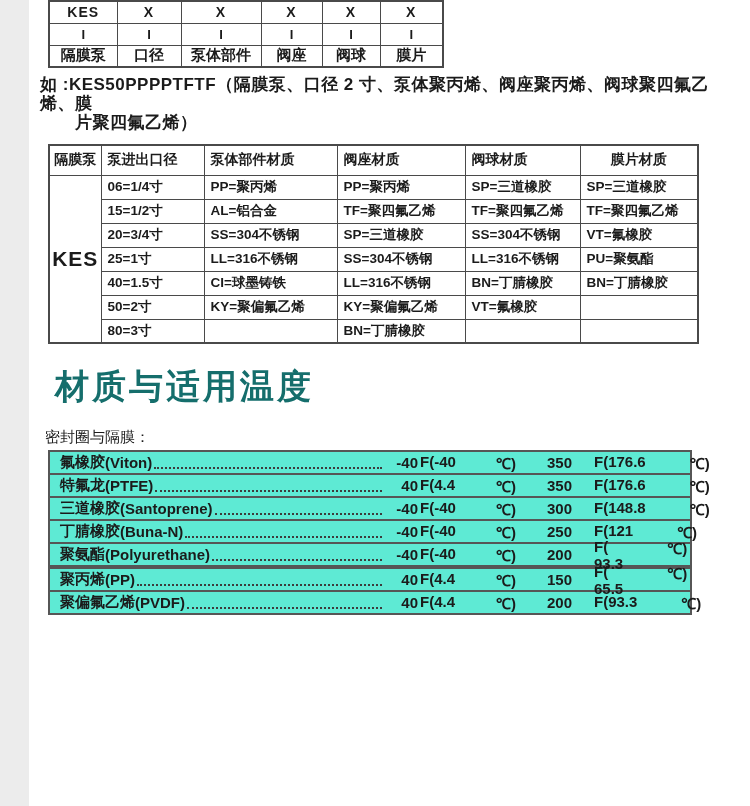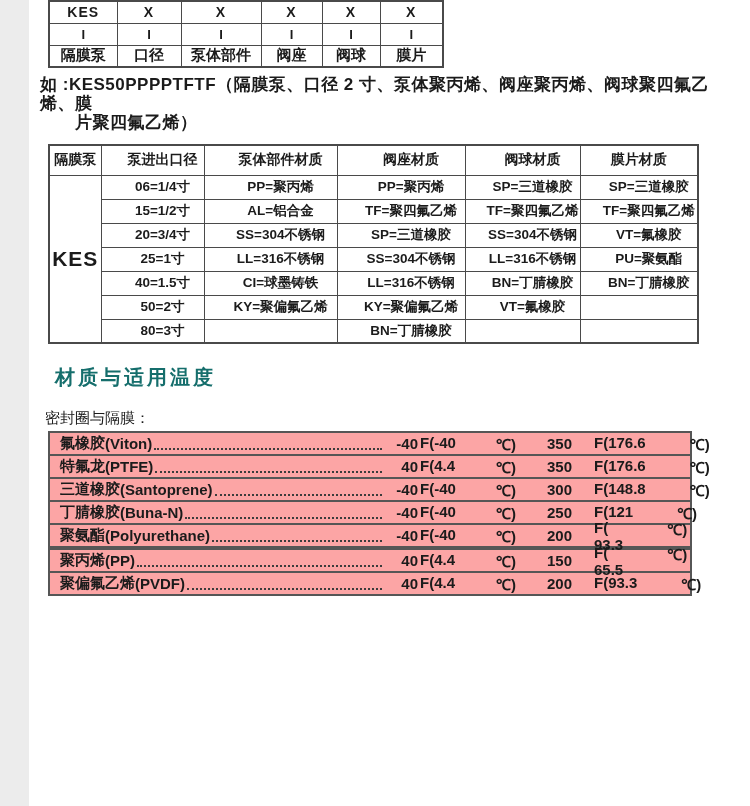--- a/index.html
+++ b/index.html
@@ -51,46 +51,46 @@
 
   table.sel-table {
     margin: 12px 0 0 48px;
     border-collapse: collapse;
     border: 2px solid #4a4a4a;
     table-layout: fixed;
   }
   table.sel-table th, table.sel-table td {
     border: 1.5px solid #4a4a4a;
     vertical-align: middle;
-    padding-left: 20px; text-align: center;
+    padding-left: 6px; text-align: left;
   }
   table.sel-table th { height: 30px; font-size: 14px; font-weight: 700; }
   table.sel-table th.c, table.sel-table td.c { text-align: center; padding-left: 0; }
   table.sel-table td { height: 24px; font-size: 13.5px; font-weight: 600; }
   table.sel-table td.kes { font-size: 21px; font-weight: 600; letter-spacing: 1px; }
 
   h2.title2 {
     margin: 20px 8px 0 55px;
-    font-size: 20px; font-weight: 700; letter-spacing: 3px;
+    font-size: 34px; font-weight: 700; letter-spacing: 3px;
     color: #156e6c;
   }
   .sub-label {
     margin: 18px 0 3px 45px;
     font-size: 15px; font-weight: 400;
   }
   .sub-label.fluid { margin-top: 32px; }
 
   .temp-table { margin-left: 48px; width: 644px; }
   .temp-row {
     display: flex; align-items: center;
     height: 25px;
     border: 2px solid #565656;
     margin-top: -2px;
     padding: 0 8px 0 10px;
-    background: #fca5a5;
+    background: #5eead4;
     font-size: 15px; font-weight: 600;
   }
   .temp-row:first-child { margin-top: 0; }
   .t-cn { font-weight: 700; white-space: nowrap; }
   .t-en { white-space: nowrap; font-weight: 600; }
   .dots {
     flex: 1; height: 0;
     border-bottom: 2px dotted #3c3c3c;
     align-self: center; transform: translateY(5px);
     margin: 0 0 0 2px;

